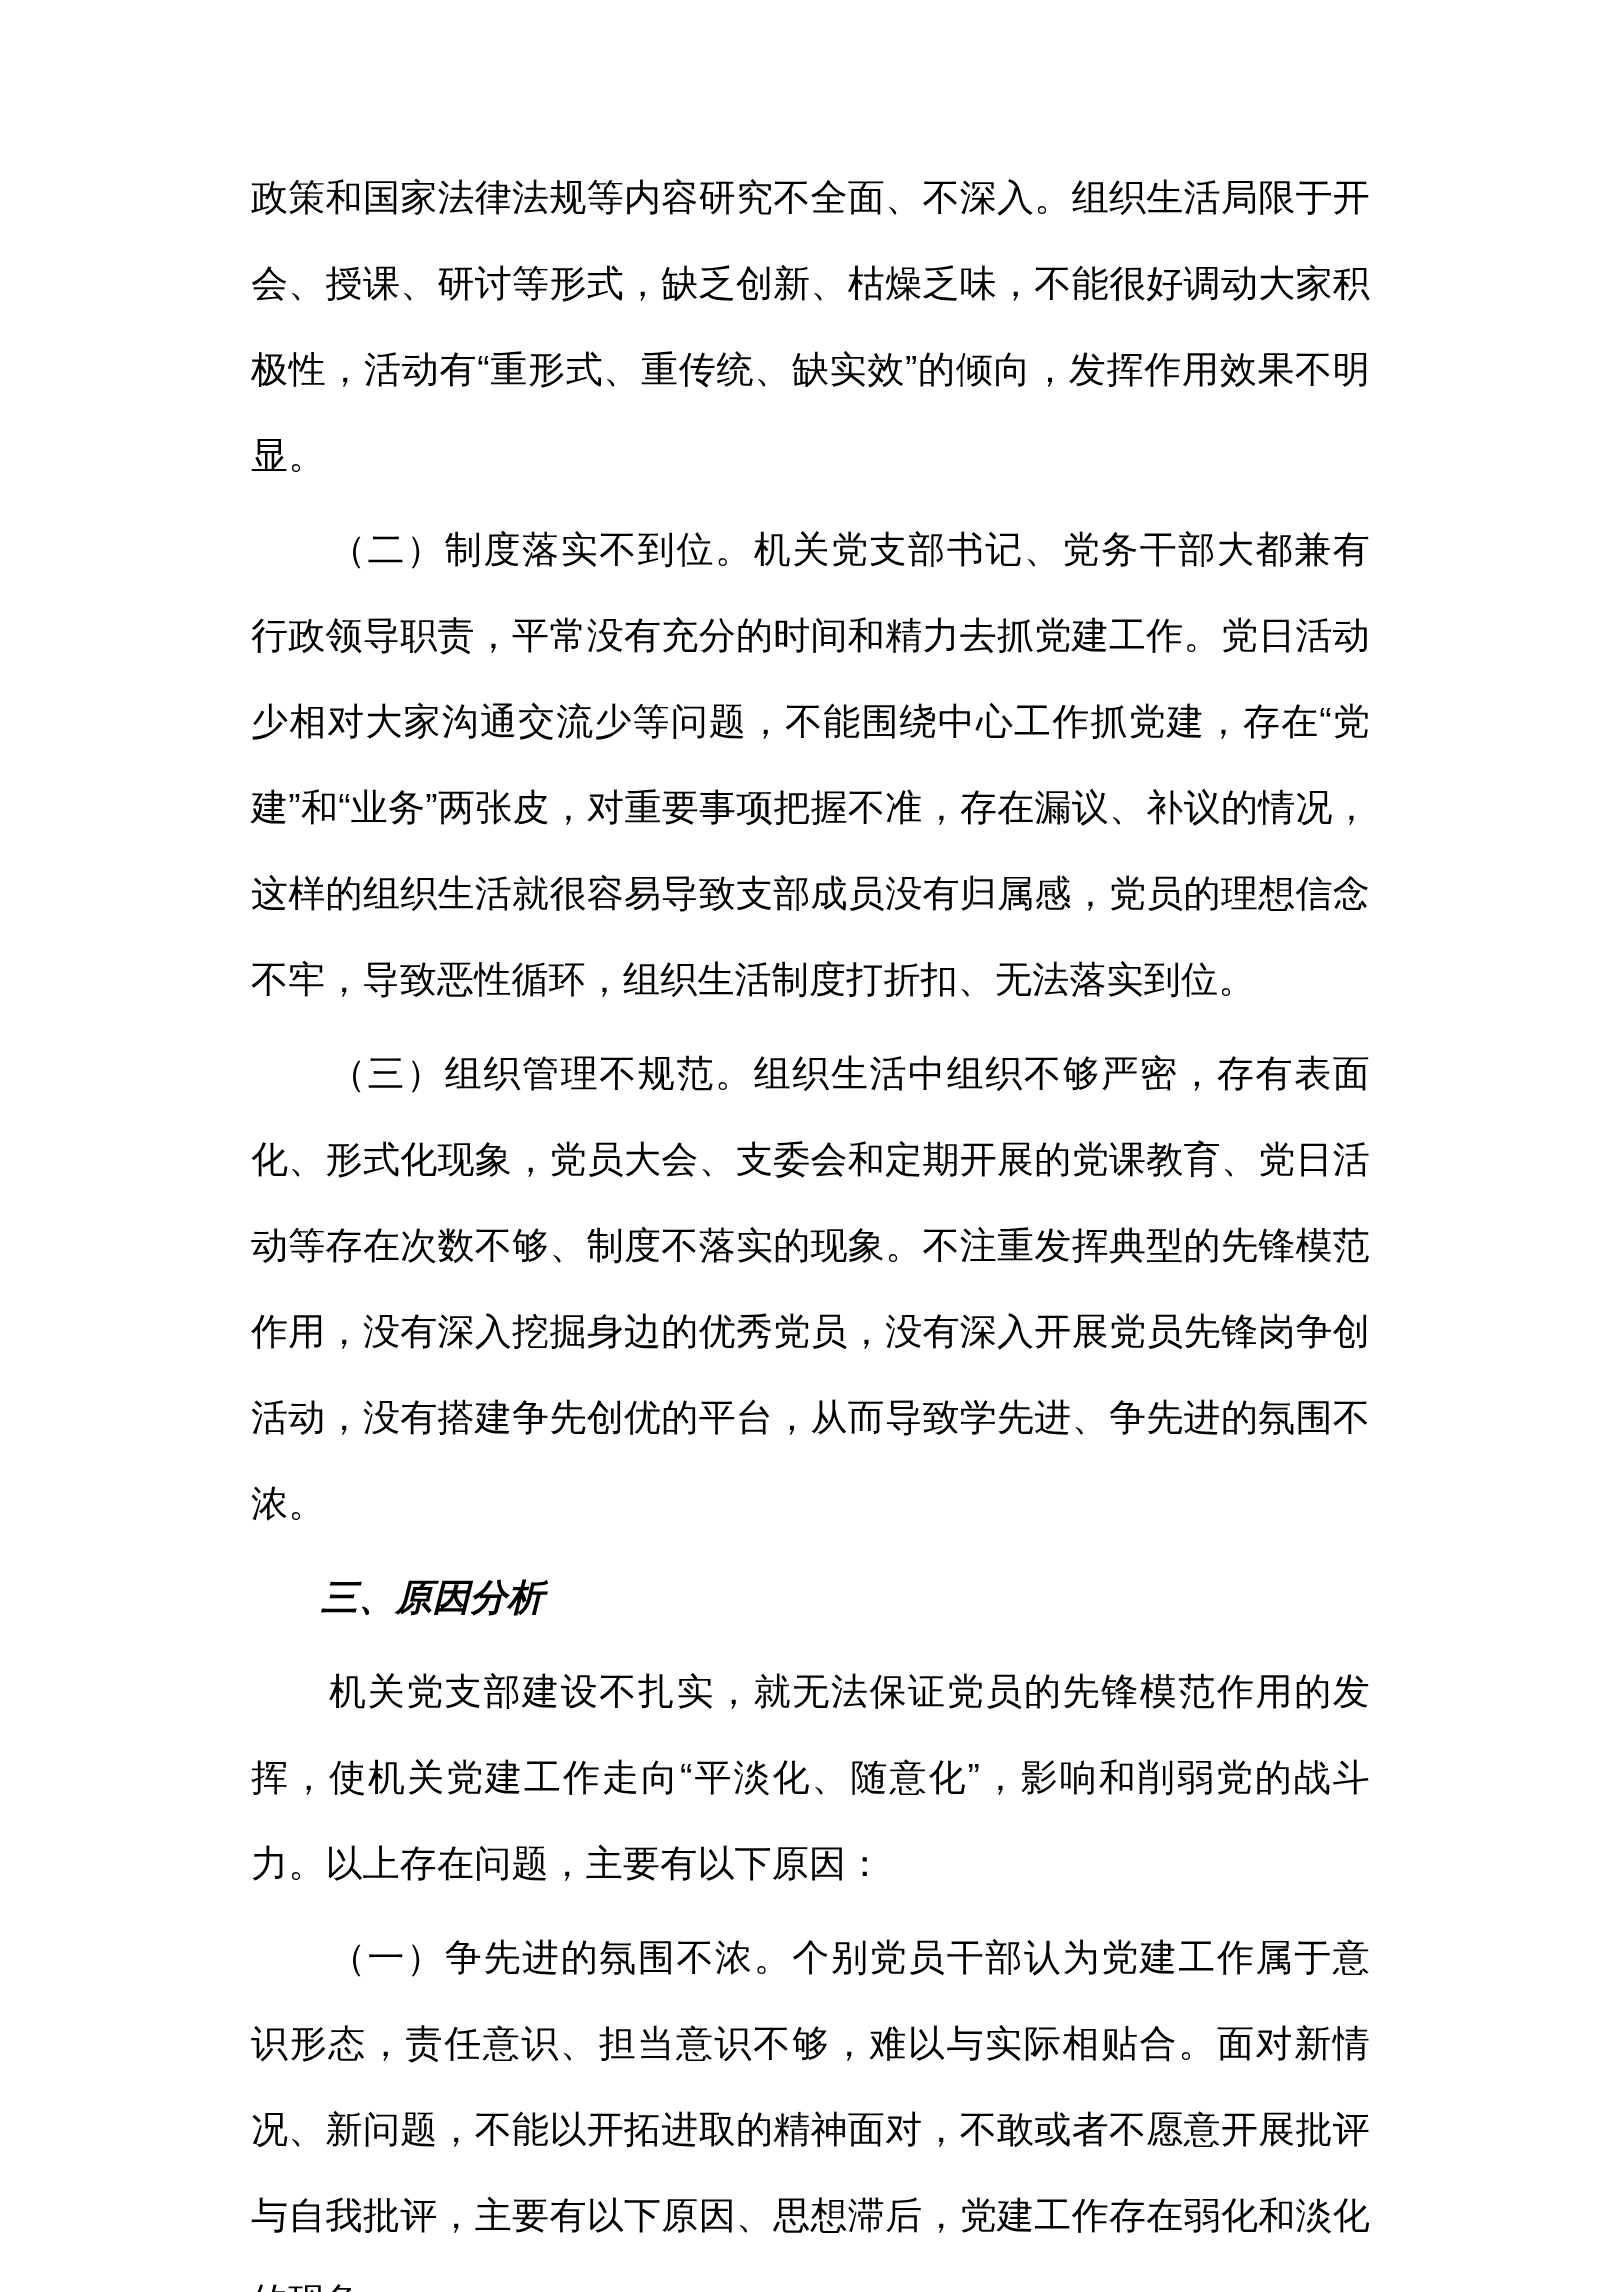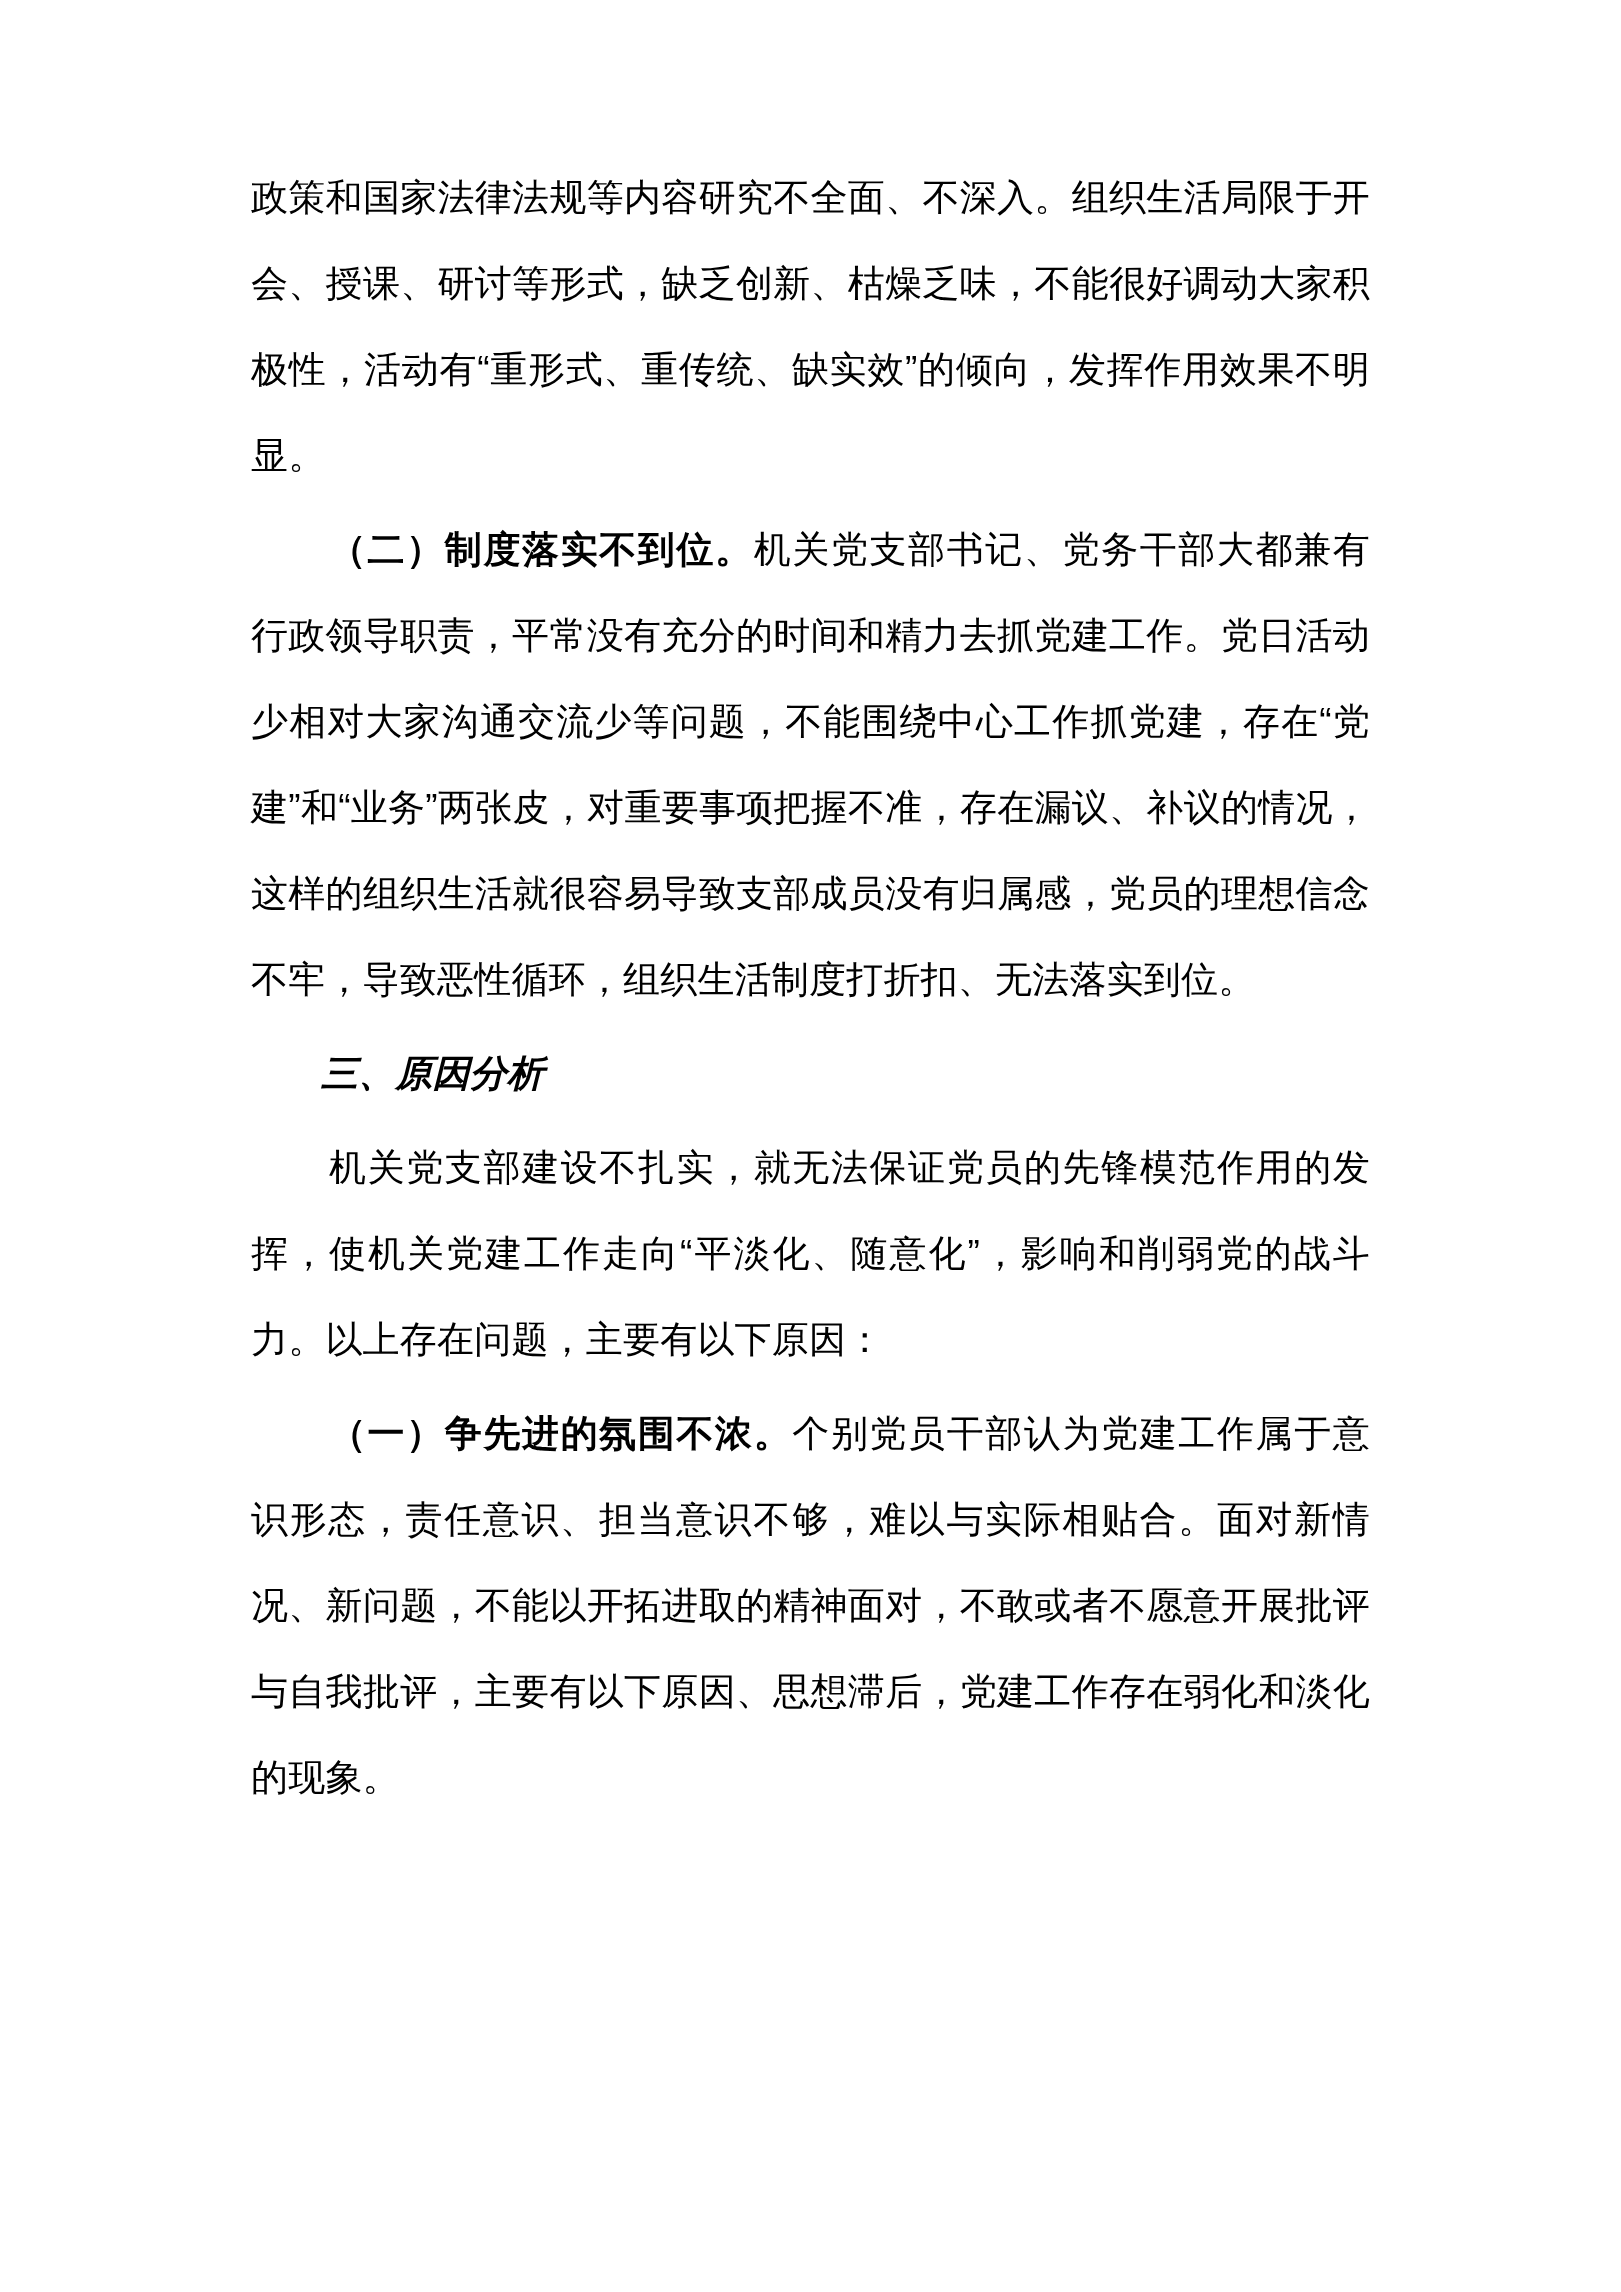--- a/index.html
+++ b/index.html
@@ -43,35 +43,38 @@
     font-size: 37px;
     line-height: 86px;
     font-weight: 700;
     color: #000000;
     text-indent: 78px;
     text-align: left;
     letter-spacing: 0.2px;
     font-style: italic;
   }
   .lead {
-    font-weight: 700;
+    font-weight: 400;
   }
 </style>
 </head>
 <body>
 
 <div class="page">
   <div class="content">
 
     <p class="body noindent">政策和国家法律法规等内容研究不全面、不深入。组织生活局限于开会、授课、研讨等形式，缺乏创新、枯燥乏味，不能很好调动大家积极性，活动有“重形式、重传统、缺实效”的倾向，发挥作用效果不明显。</p>
 
     <p class="body">
       <span class="lead">（二）制度落实不到位。</span><span>机关党支部书记、党务干部大都兼有行政领导职责，平常没有充分的时间和精力去抓党建工作。党日活动少相对大家沟通交流少等问题，不能围绕中心工作抓党建，存在“党建”和“业务”两张皮，对重要事项把握不准，存在漏议、补议的情况，这样的组织生活就很容易导致支部成员没有归属感，党员的理想信念不牢，导致恶性循环，组织生活制度打折扣、无法落实到位。</span>
     </p>
 
+    <p class="body">
+      <span class="lead">（三）组织管理不规范。</span><span>组织生活中组织不够严密，存有表面化、形式化现象，党员大会、支委会和定期开展的党课教育、党日活动等存在次数不够、制度不落实的现象。不注重发挥典型的先锋模范作用，没有深入挖掘身边的优秀党员，没有深入开展党员先锋岗争创活动，没有搭建争先创优的平台，从而导致学先进、争先进的氛围不浓。</span>
+    </p>
 
     <h3 class="heading">三、原因分析</h3>
 
     <p class="body">机关党支部建设不扎实，就无法保证党员的先锋模范作用的发挥，使机关党建工作走向“平淡化、随意化”，影响和削弱党的战斗力。以上存在问题，主要有以下原因：</p>
 
     <p class="body">
       <span class="lead">（一）争先进的氛围不浓。</span><span>个别党员干部认为党建工作属于意识形态，责任意识、担当意识不够，难以与实际相贴合。面对新情况、新问题，不能以开拓进取的精神面对，不敢或者不愿意开展批评与自我批评，主要有以下原因、思想滞后，党建工作存在弱化和淡化的现象。</span>
     </p>
 
   </div>

